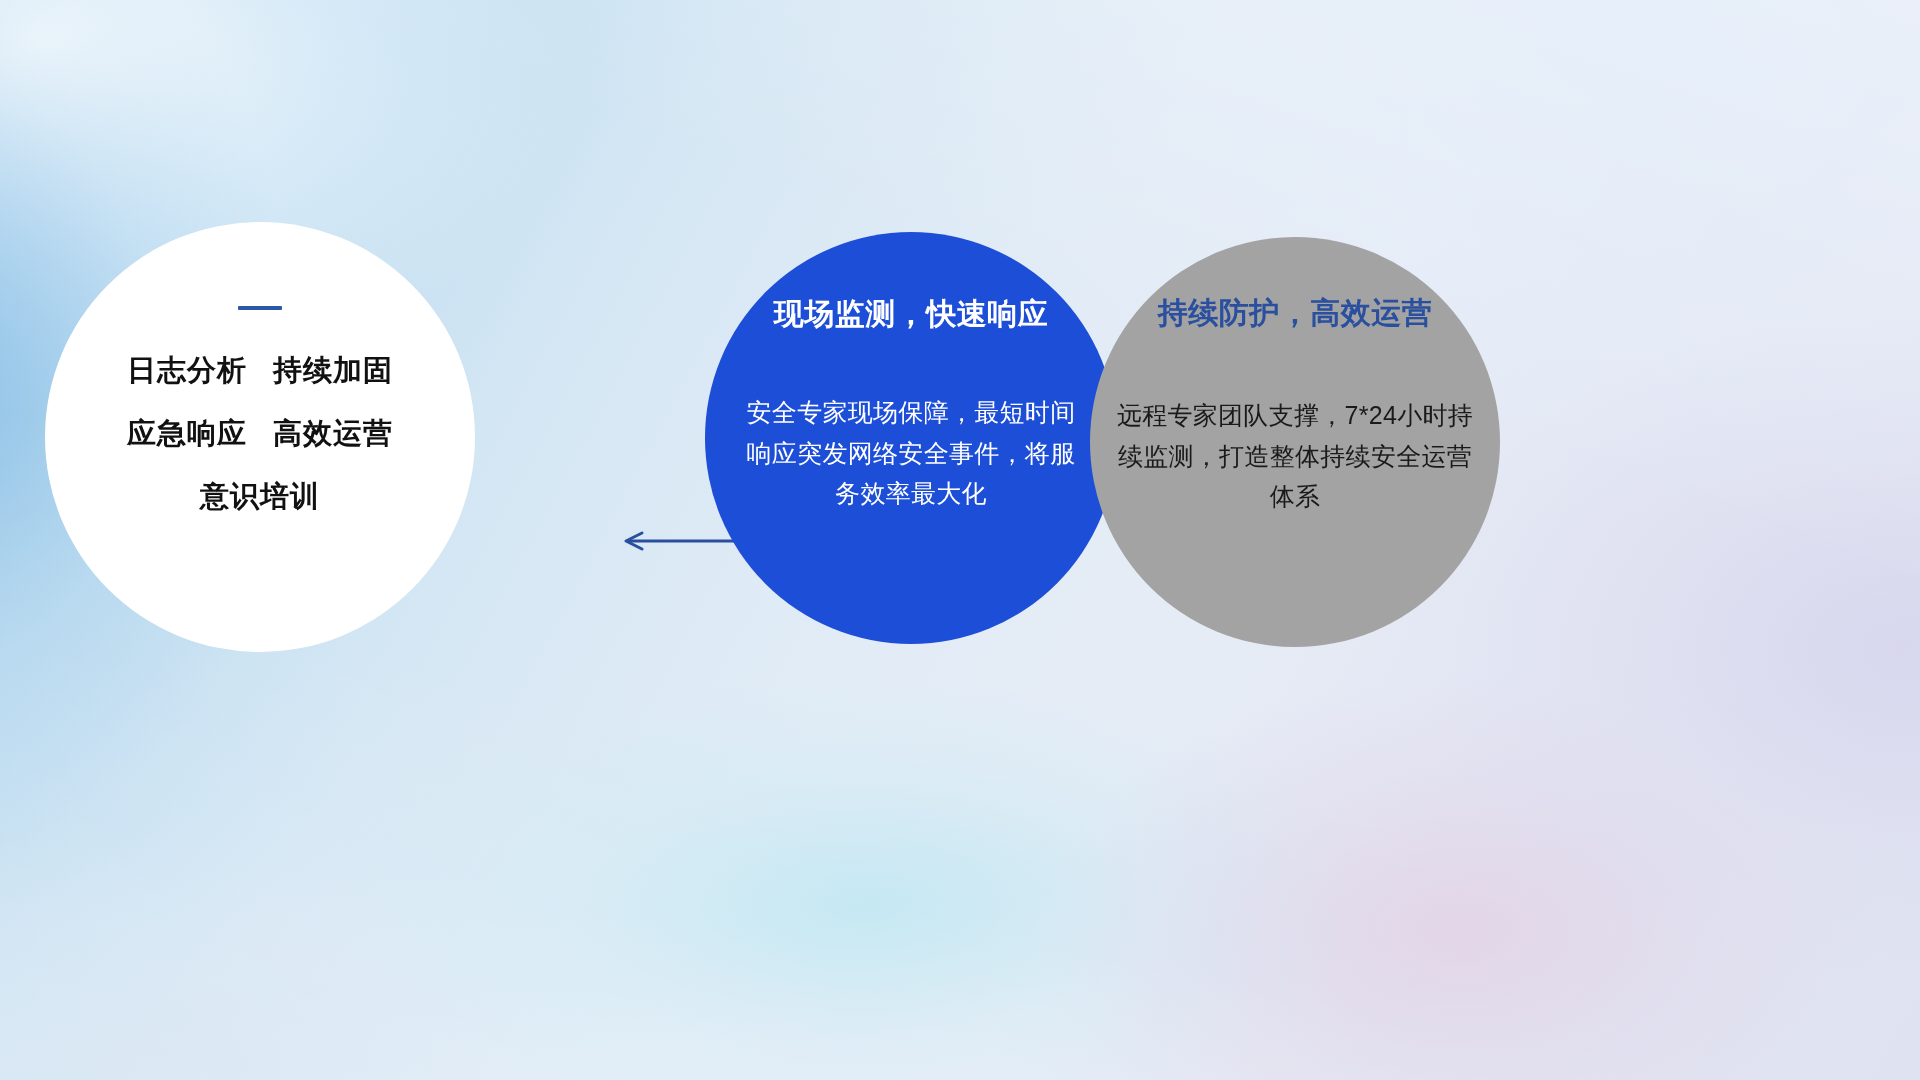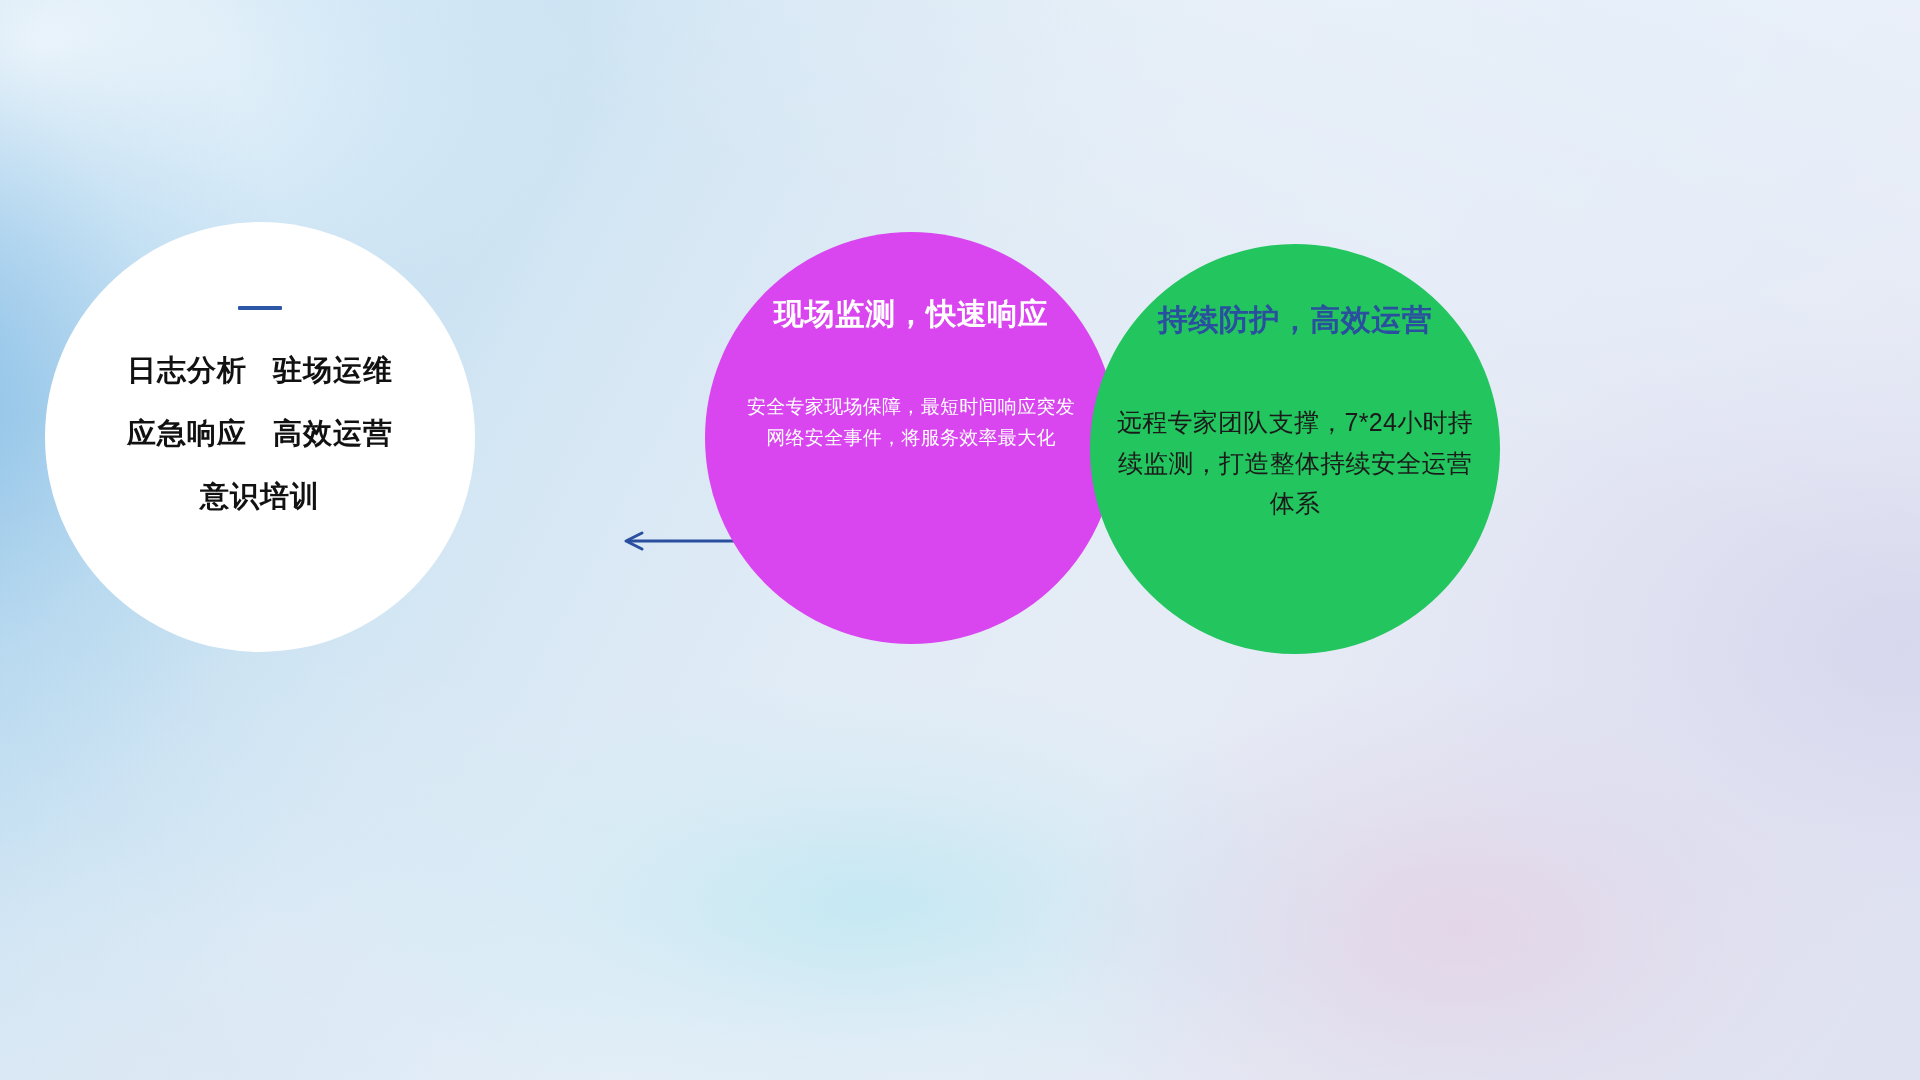--- a/index.html
+++ b/index.html
@@ -102,29 +102,29 @@
     width: 430px;
     height: 430px;
     background: #ffffff;
   }
 
   .circle-mid {
     left: 705px;
     top: 232px;
     width: 412px;
     height: 412px;
-    background: #d946ef;
+    background: #1d4ed8;
   }
 
   .circle-right {
     left: 1090px;
-    top: 244px;
+    top: 237px;
     width: 410px;
     height: 410px;
-    background: #22c55e;
+    background: #a3a3a3;
   }
 
   
   .left-inner {
     position: absolute;
     left: 0;
     right: 0;
     top: 84px;
     text-align: center;
     padding: 0 22px;
@@ -160,21 +160,21 @@
   .mid-heading {
     font-size: 30px;
     font-weight: bold;
     color: #ffffff;
     letter-spacing: 0.5px;
     line-height: 1.2;
     white-space: nowrap;
   }
   .mid-body {
     margin-top: 60px;
-    font-size: 19px;
+    font-size: 25px;
     color: #ffffff;
     line-height: 1.62;
     letter-spacing: 0.3px;
     padding: 0 16px;
   }
 
   
   .right-inner {
     position: absolute;
     left: 0;
@@ -224,21 +224,21 @@
   <div class="bg-layer bg-glow-pink"></div>
   <div class="bg-layer bg-glow-lav"></div>
   <div class="bg-layer bg-glow-bl"></div>
   <div class="bg-layer bg-sheen"></div>
 
   <div class="circle circle-left">
     <div class="left-inner">
       <div class="blue-dash"></div>
 
       <div class="left-line">
-        <span>日志分析</span><span class="left-gap"></span><span>驻场运维</span>
+        <span>日志分析</span><span class="left-gap"></span><span>持续加固</span>
       </div>
 
       <div class="left-line">
         <span>应急响应</span><span class="left-gap"></span><span>高效运营</span>
       </div>
 
       <div class="left-line">
         <span>意识培训</span>
       </div>
     </div>

